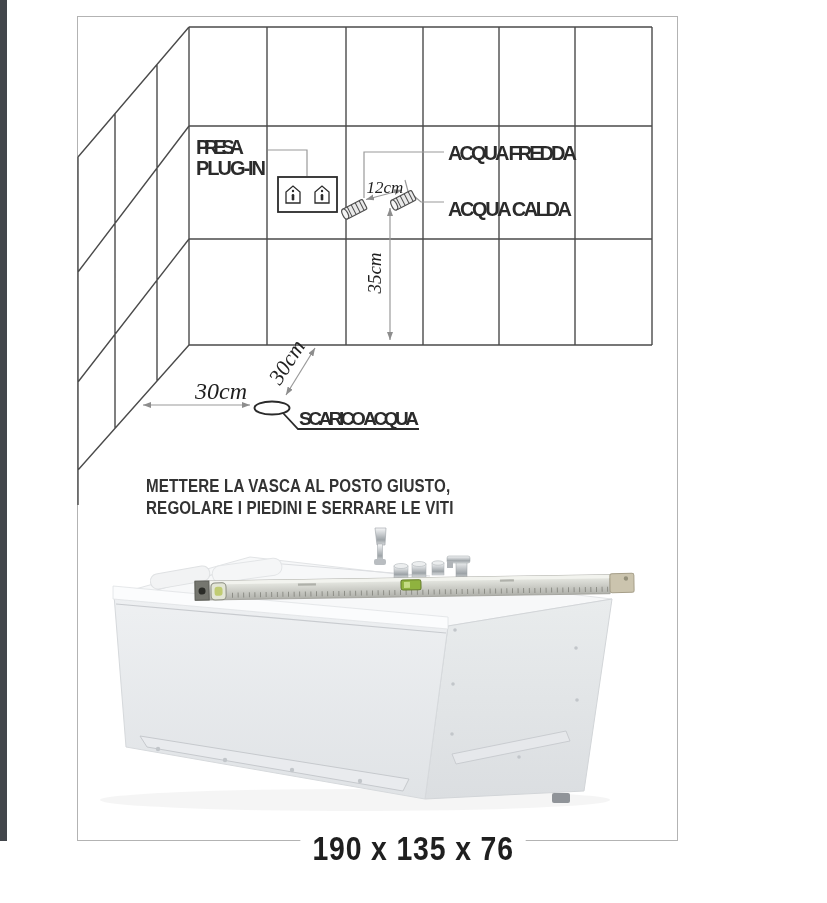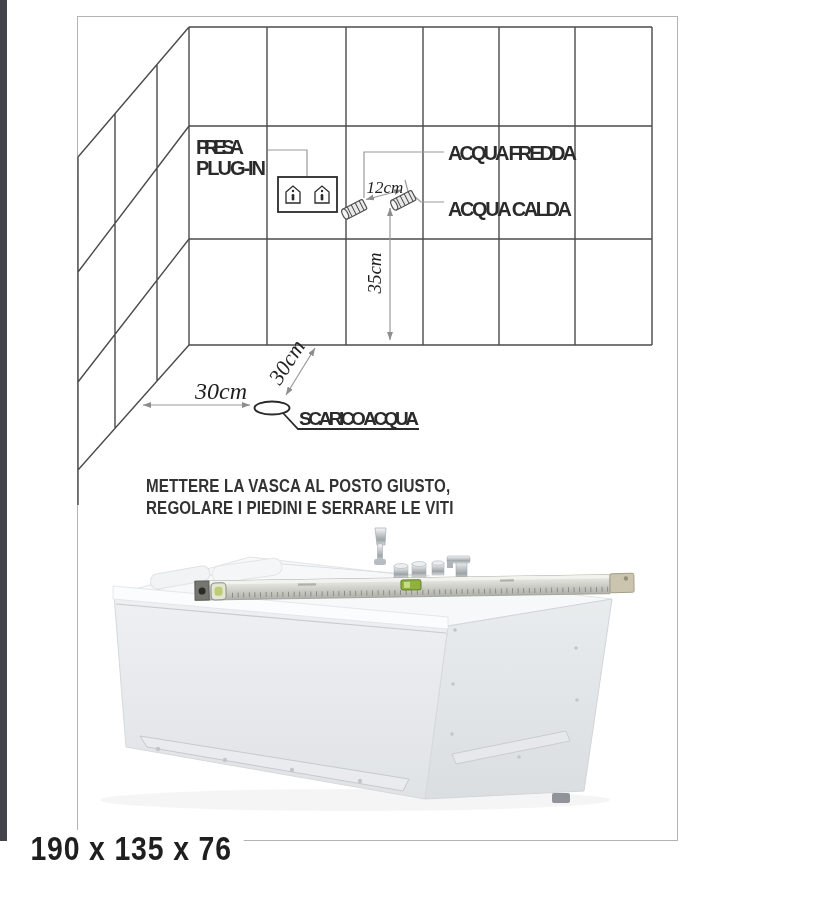--- a/index.html
+++ b/index.html
@@ -15,21 +15,21 @@
   svg.scene { position:absolute; left:0; top:0; }
   .lbl { font-family:"Liberation Sans", sans-serif; font-weight:bold; fill:#2b2b2b; }
   .meas { font-family:"Liberation Serif", serif; font-style:italic; fill:#1f1f1f; }
   .instructions {
     position:absolute; left:146px; top:475px;
     font-weight:bold; font-size:18.5px; line-height:21.5px;
     letter-spacing:0.2px; color:#333333; white-space:nowrap;
     transform:scaleX(0.82); transform-origin:left top;
   }
   .instructions span { display:block; }
-  .size-label { position:absolute; left:0; top:830px; width:827px; }
+  .size-label { position:absolute; left:0; top:830px; width:827px; text-align:center; }
   .size-label span {
     display:inline-block; background:#ffffff; padding:0 14px;
     font-weight:bold; font-size:33px; letter-spacing:1px; color:#1f1f1f;
     transform:scaleX(0.86); transform-origin:center top; white-space:nowrap;
   }
 </style>
 </head>
 <body>
 
 <div class="accent-bar"></div>

